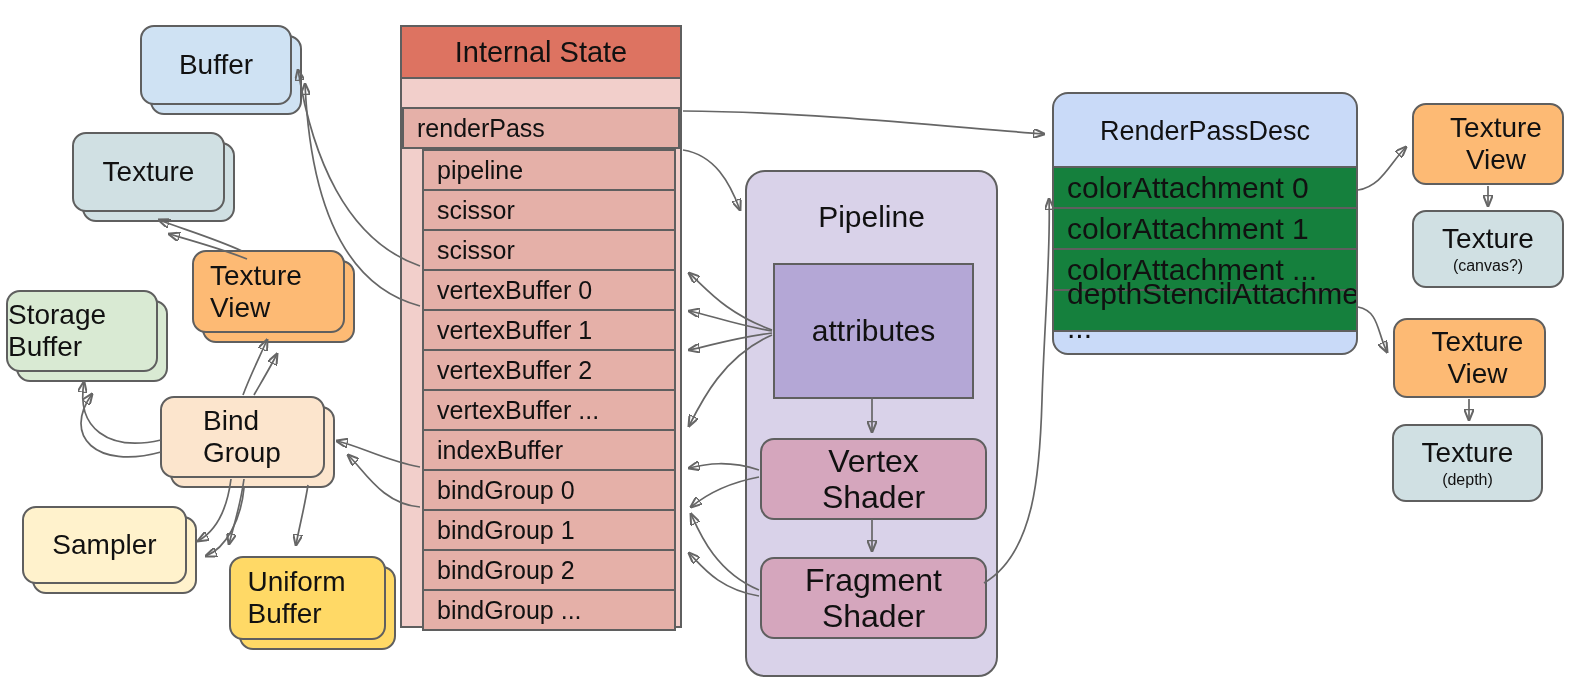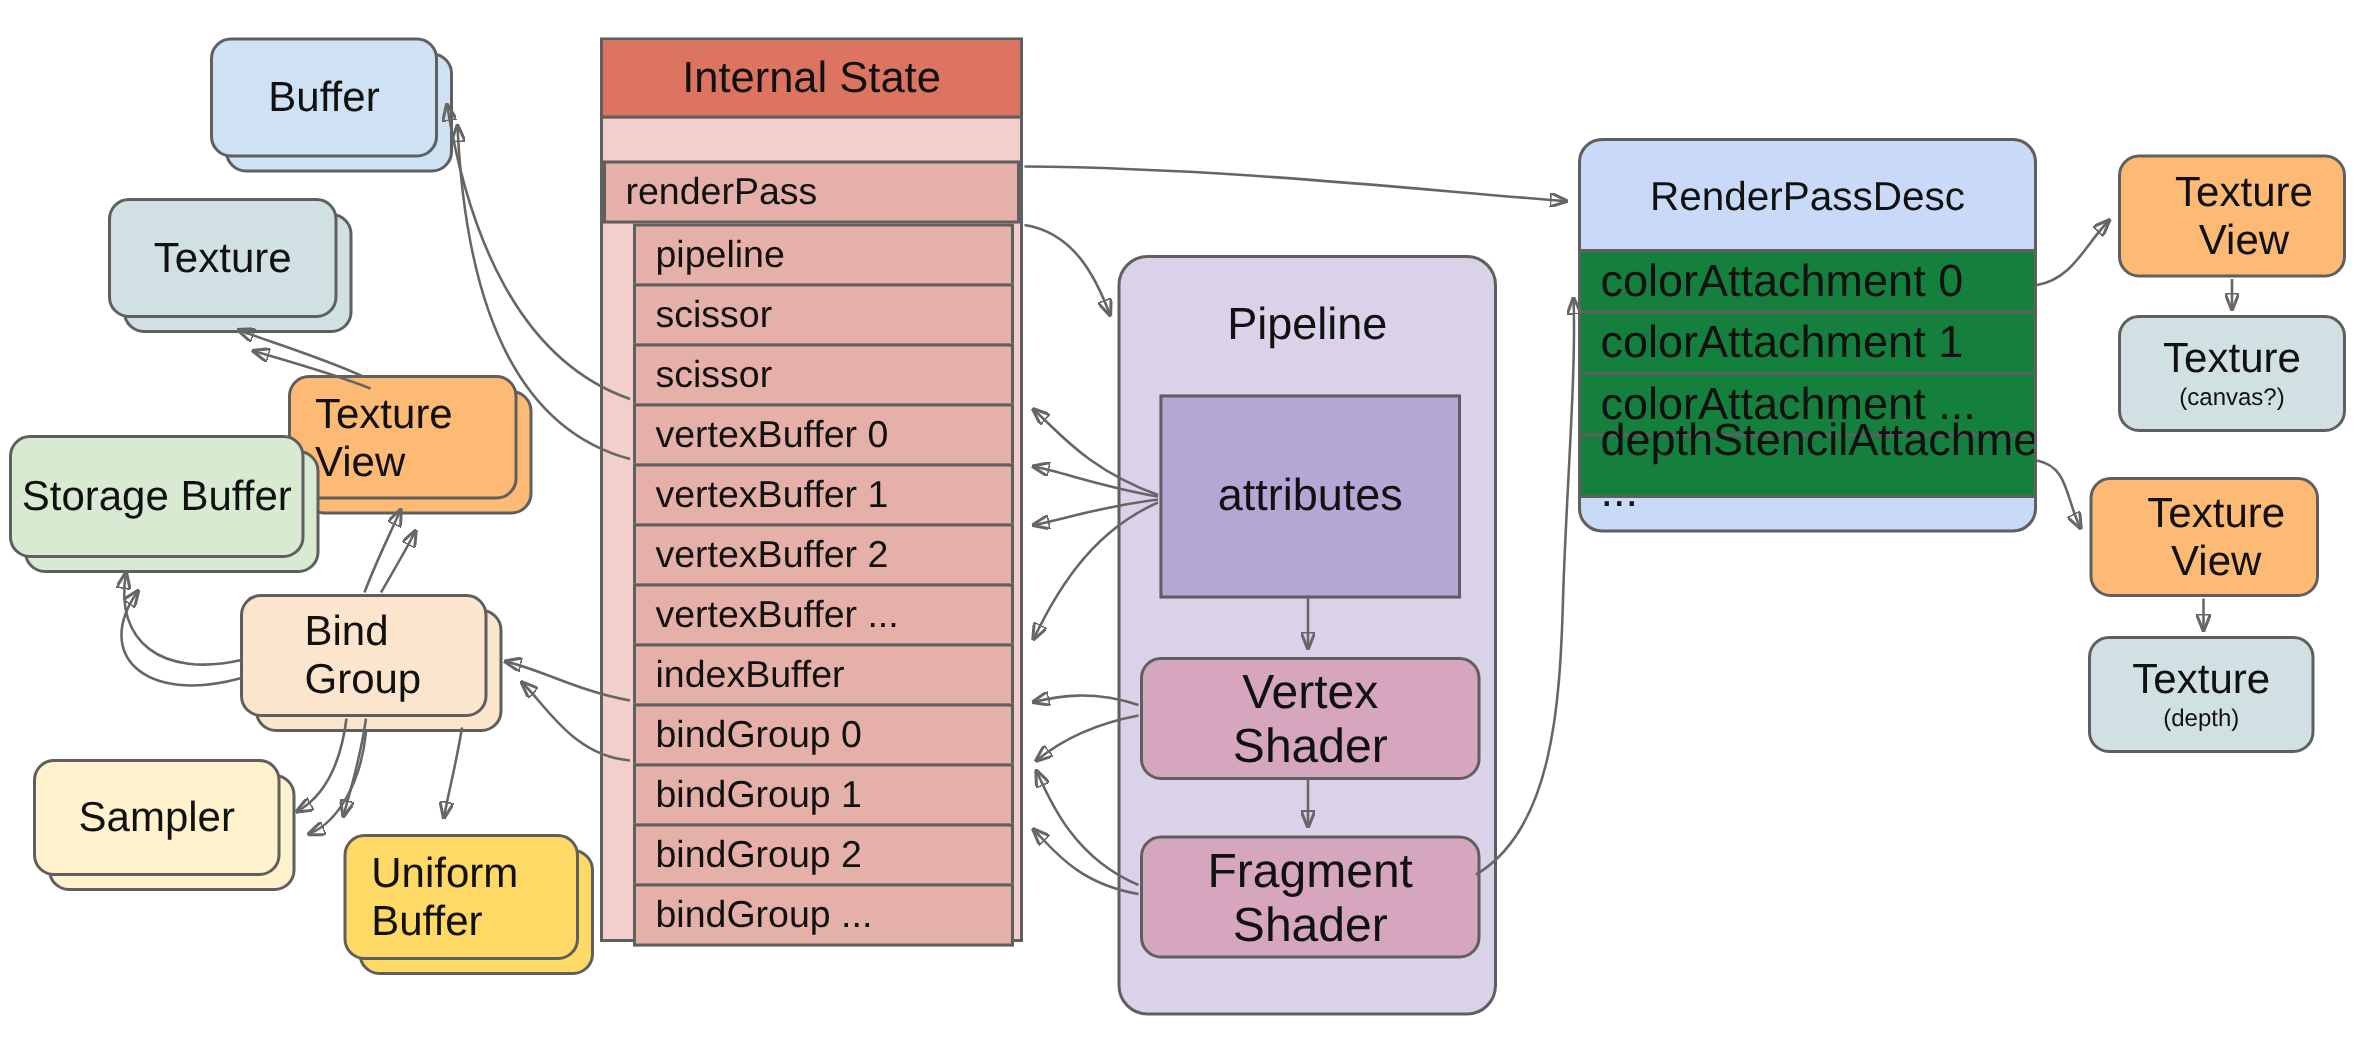--- a/index.html
+++ b/index.html
@@ -138,21 +138,21 @@
       </div>
   </div>
 
   <div class="stack" style="left:192px;top:250px;width:153px;height:83px;">
     <div class="card back fill-textureview"></div>
     <div class="card front fill-textureview">
         <span>Texture View</span>
       </div>
   </div>
 
-  <div class="stack" style="left:6px;top:290px;width:152px;height:82px;padding-left:45px;">
+  <div class="stack" style="left:6px;top:290px;width:152px;height:82px;">
     <div class="card back fill-storage"></div>
     <div class="card front fill-storage">
         <span>Storage Buffer</span>
       </div>
   </div>
 
   <div class="stack" style="left:160px;top:396px;width:165px;height:82px;">
     <div class="card back fill-bindgroup"></div>
     <div class="card front fill-bindgroup">
         <span style="max-width:110px;">Bind Group</span>

